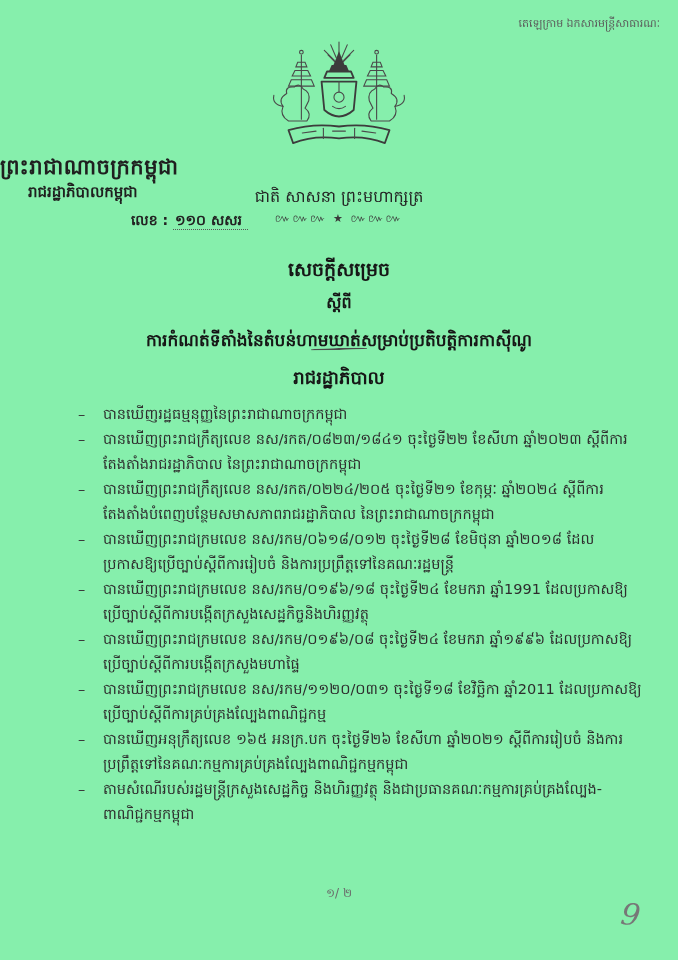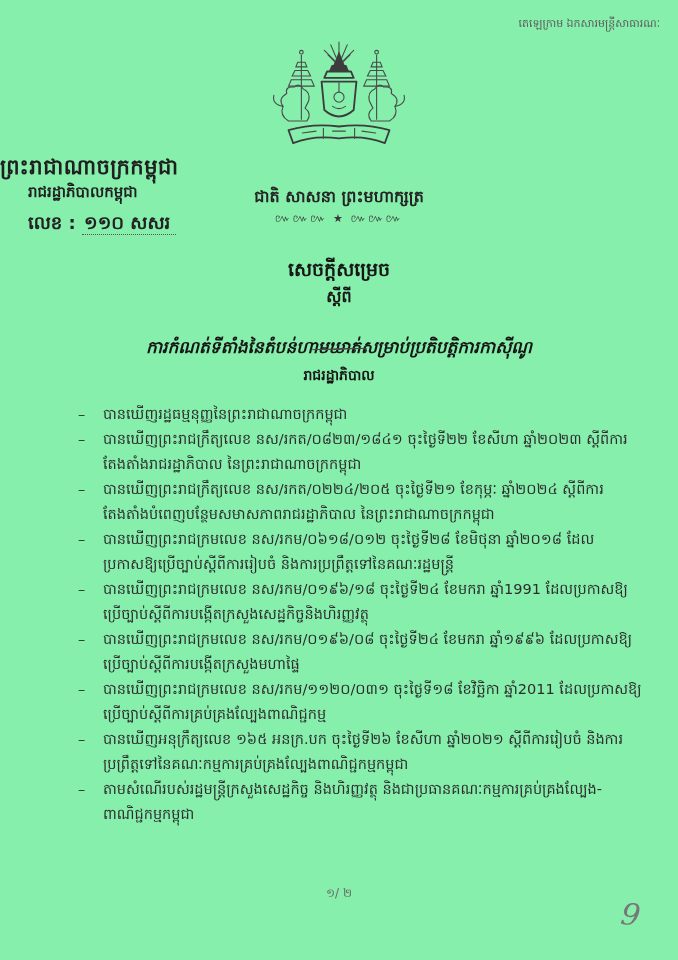--- a/index.html
+++ b/index.html
@@ -41,21 +41,21 @@
     color: #1f1f1f;
     letter-spacing: 0.5px;
   }
   .motto {
     position: absolute;
     top: 186px;
     left: 0;
     width: 100%;
     text-align: center;
     font-size: 16px;
-    font-weight: bold;
+    font-weight: normal;
     color: #242424;
   }
   .flourish {
     position: absolute;
     top: 211px;
     left: 0;
     width: 100%;
     text-align: center;
     font-size: 11px;
     color: #3a3a3a;
@@ -66,54 +66,54 @@
     top: 182px;
     left: 28px;
     width: 220px;
   }
   .ref-issuer {
     font-size: 15px;
     font-weight: bold;
     color: #1f1f1f;
     margin-bottom: 7px;
   }
-  .ref-line { font-size: 18px; font-weight: bold; color: #222; }
+  .ref-line { font-size: 14px; font-weight: bold; color: #222; text-align: right; }
   .ref-value {
     border-bottom: 1.5px dotted #555;
     padding: 0 6px 1px 2px;
     font-weight: bold;
   }
   .title-block {
     position: absolute;
     top: 257px;
     left: 30px;
     width: 618px;
     text-align: center;
     color: #161616;
   }
   .doc-type { font-size: 19px; font-weight: bold; }
-  .doc-prep { font-size: 16px; font-weight: bold; margin-top: 1px; }
-  .doc-subject { font-size: 17px; font-weight: bold; margin-top: 24px; line-height: 26px; font-style: italic; }
+  .doc-prep { font-size: 16px; font-weight: bold; margin-top: 7px; }
+  .doc-subject { font-size: 17px; font-weight: bold; margin-top: 11px; line-height: 26px; }
   .title-divider {
     position: absolute;
     top: 348px;
     left: 50%;
     width: 56px;
     height: 0;
     border-bottom: 2.5px solid #4a4a4a;
     transform: translateX(-50%) rotate(-1.5deg);
     border-radius: 40%;
   }
   .section-heading {
     position: absolute;
     top: 366px;
     left: 0;
     width: 100%;
     text-align: center;
-    font-size: 14px;
+    font-size: 18px;
     font-weight: bold;
     color: #161616;
   }
   .basis-list {
     position: absolute;
     top: 402px;
     left: 76px;
     width: 566px;
     list-style: none;
   }

